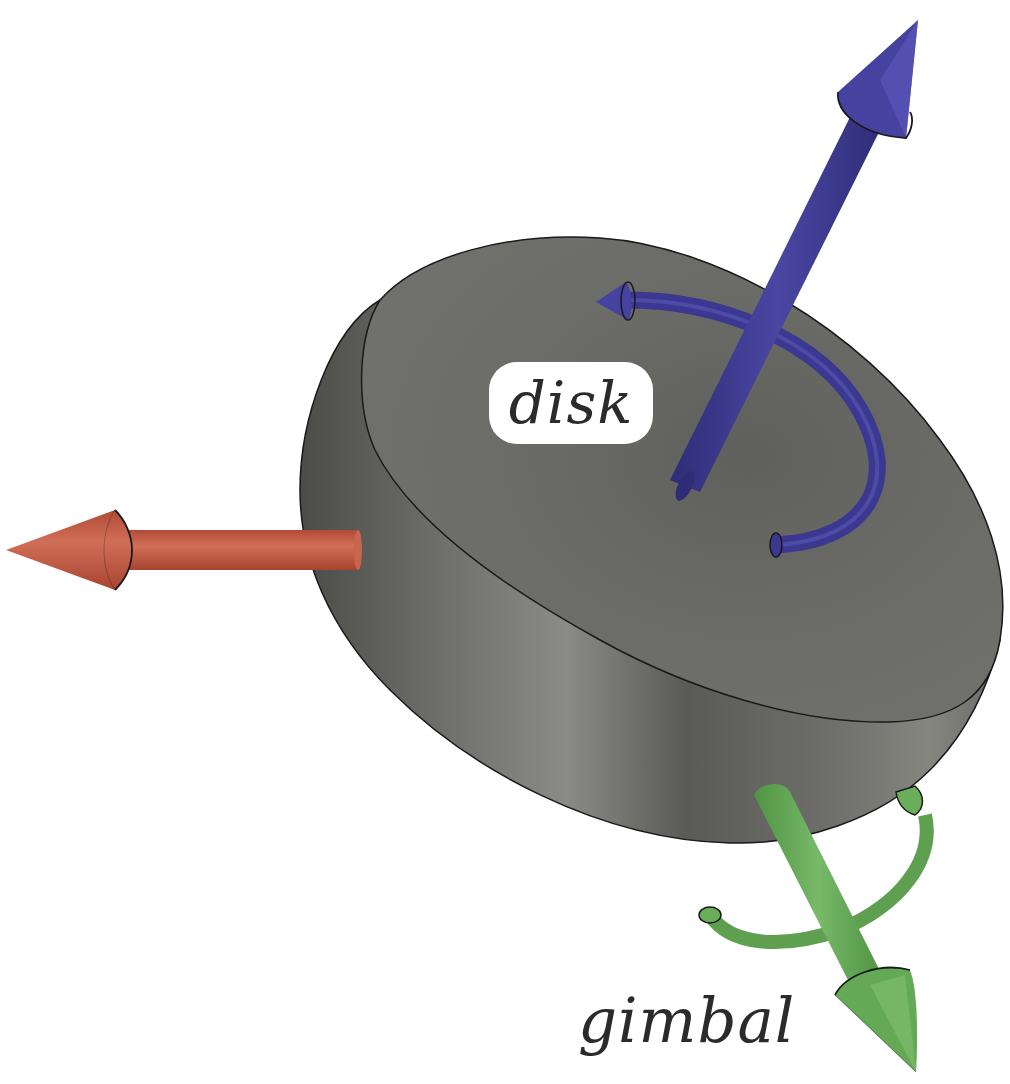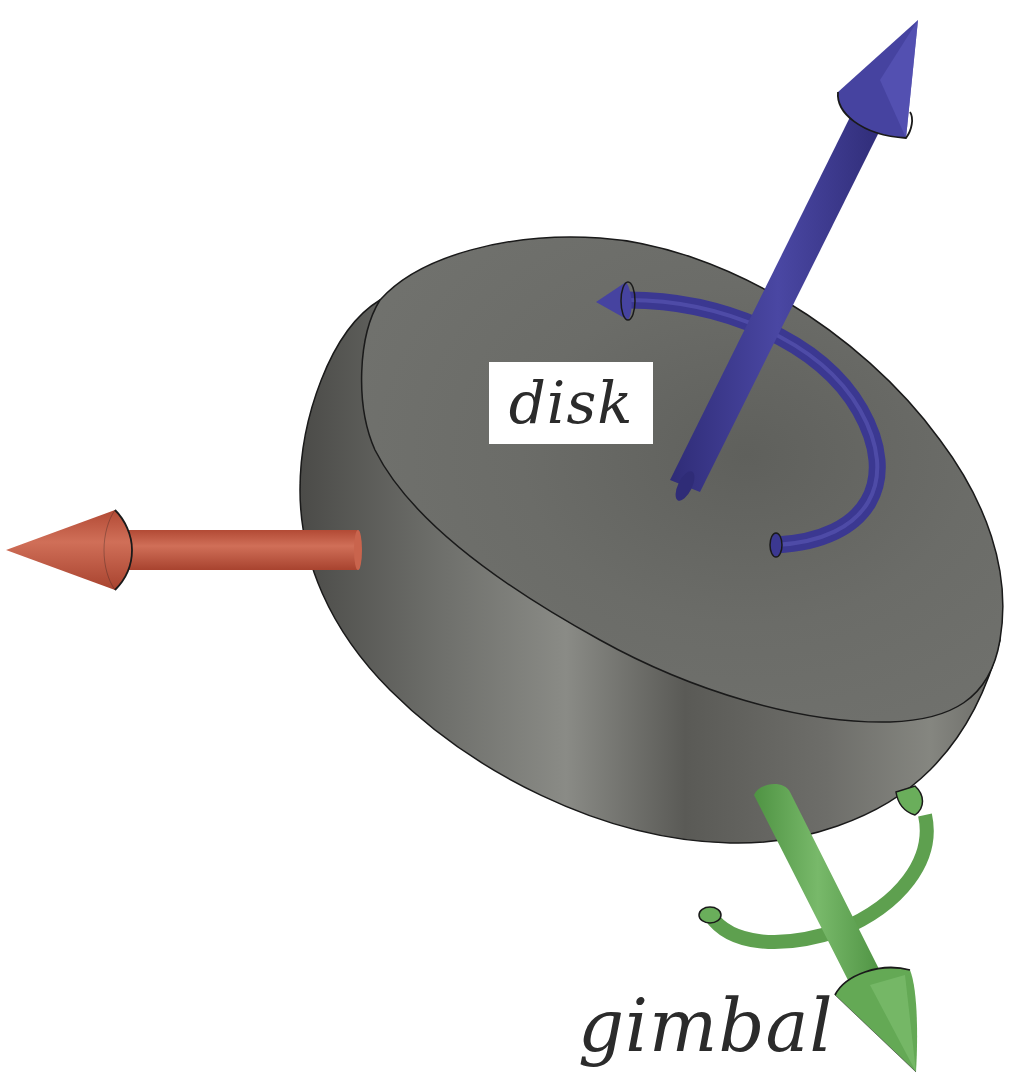--- a/index.html
+++ b/index.html
@@ -4,28 +4,29 @@
 <style>
   html, body { margin: 0; padding: 0; background: #ffffff; }
   #stage { position: relative; width: 1010px; height: 1084px; overflow: hidden; background: #ffffff; }
   svg { position: absolute; left: 0; top: 0; }
   .label {
     position: absolute;
     font-family: "DejaVu Serif", "Liberation Serif", serif;
     font-style: italic;
     color: #2b2b2b;
     line-height: 1;
+    border-radius: 28px;
   }
   #disk-label {
     left: 489px; top: 362px; width: 164px; height: 82px;
     background: #ffffff; font-size: 58px;
     display: flex; align-items: center; justify-content: center;
     letter-spacing: 1px;
   }
-  #gimbal-label { left: 578px; top: 990px; font-size: 72px; letter-spacing: 1px; }
+  #gimbal-label { left: 578px; top: 990px; font-size: 61px; letter-spacing: 1px; }
 </style>
 </head>
 <body>
 
 <div id="stage">
   <svg width="1010" height="1084" viewBox="0 0 1010 1084">
     <defs>
       <linearGradient id="sideGrad" x1="0" y1="0" x2="1" y2="0">
         <stop offset="0" stop-color="#4b4b48"></stop>
         <stop offset="0.2" stop-color="#6e6f6b"></stop>

